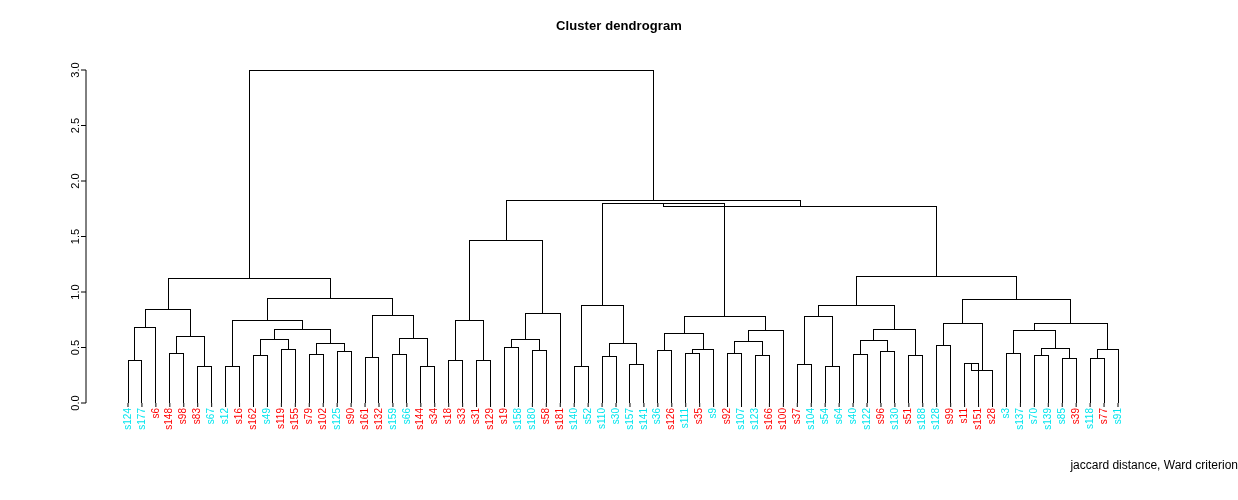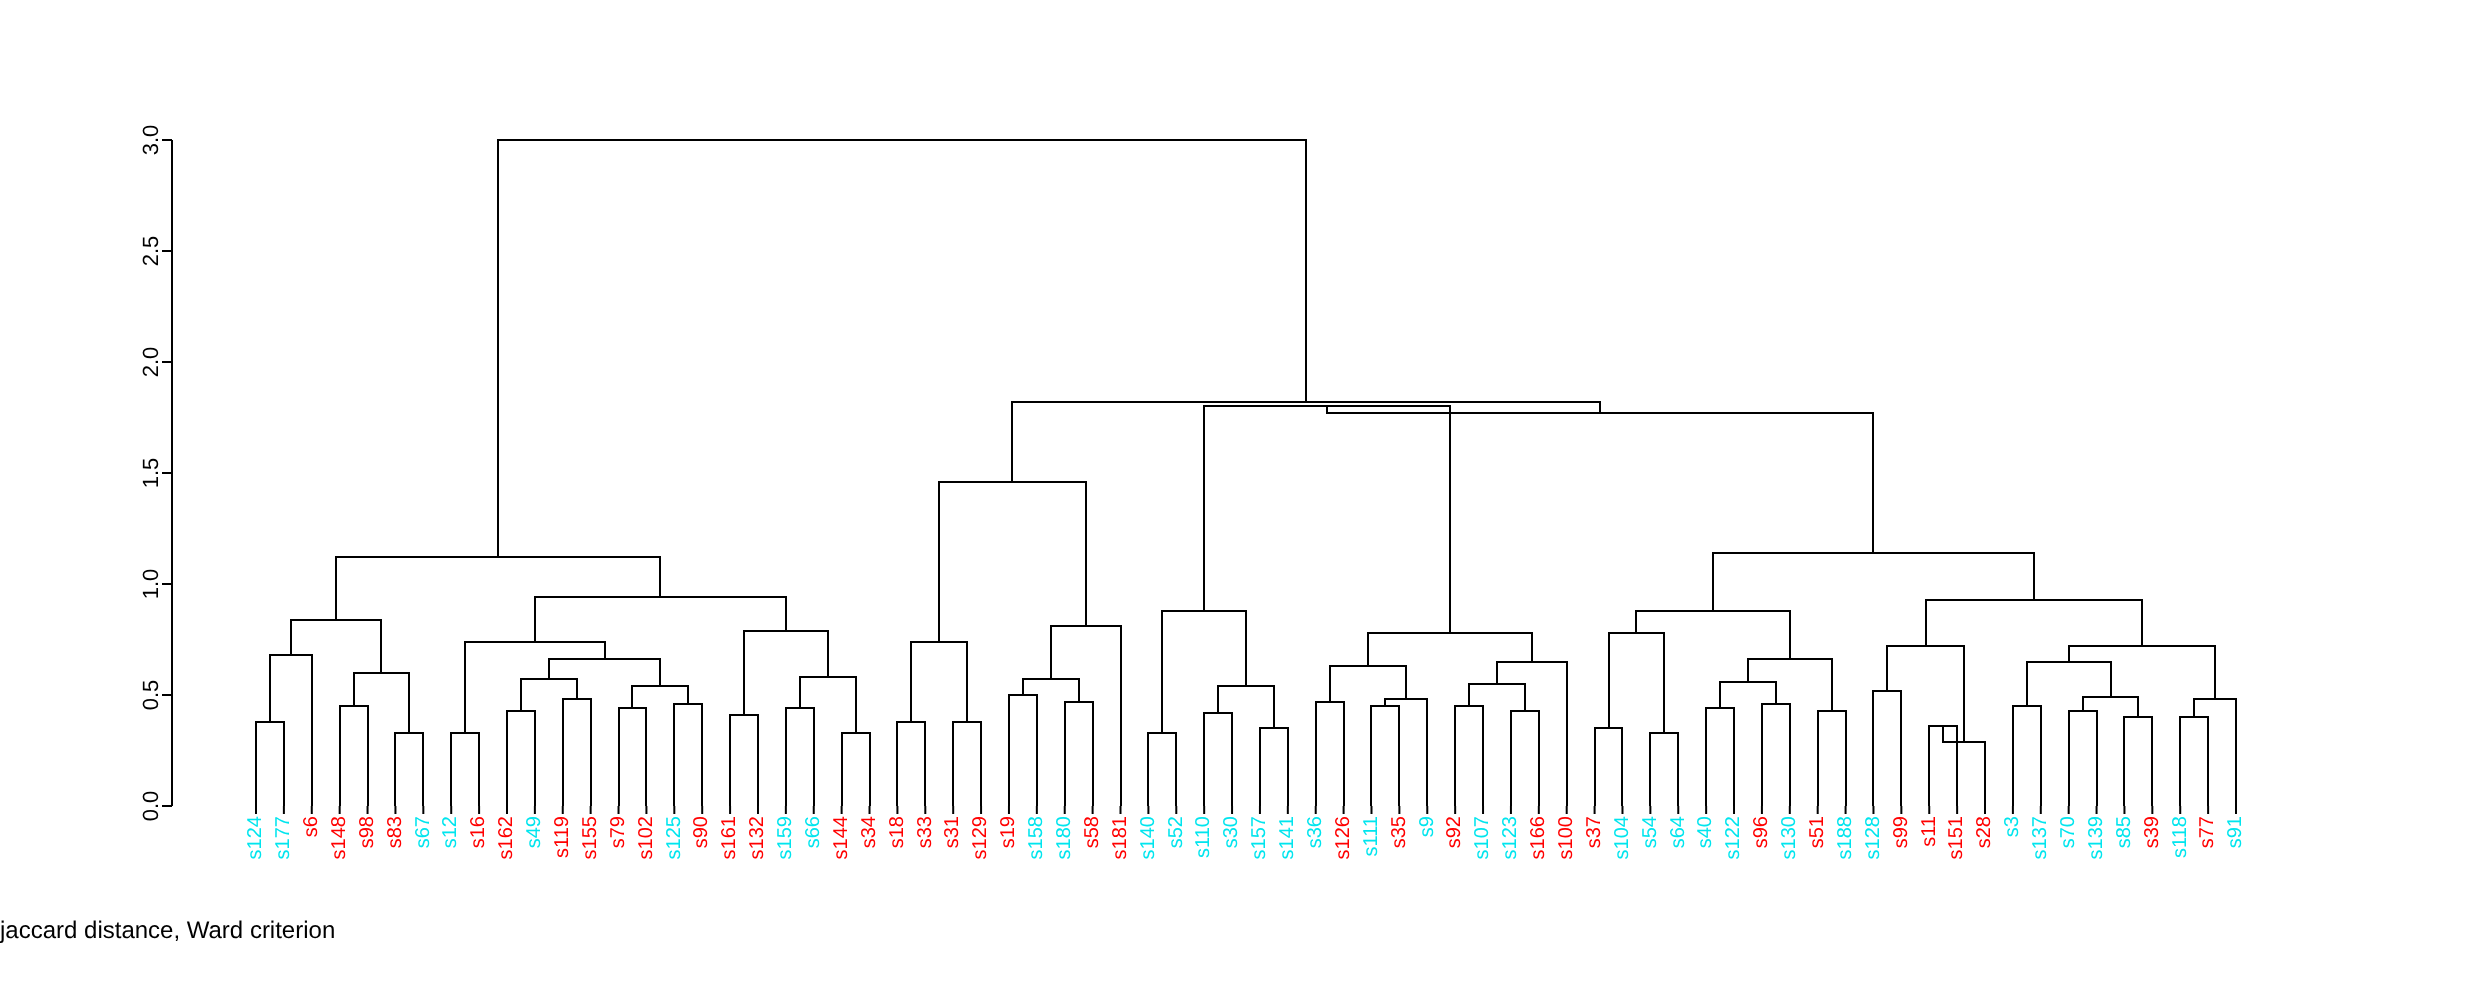--- a/index.html
+++ b/index.html
@@ -26,21 +26,21 @@
     font-size: 13px;
     font-weight: bold;
     color: #000000;
     letter-spacing: 0.1px;
   }
   #x-caption {
     position: absolute;
     left: 0;
     top: 458px;
     width: 1238px;
-    text-align: left;
+    text-align: right;
     font-size: 12px;
     color: #000000;
   }
   #dendro-svg {
     position: absolute;
     left: 0;
     top: 0;
   }
   .axis-tick-label {
     font-size: 11px;
@@ -50,20 +50,21 @@
   .leaf-label {
     font-size: 10px;
     font-family: "Liberation Sans", sans-serif;
   }
 </style>
 </head>
 <body>
 
 <div id="plot-root">
 
+  <div id="plot-title">Cluster dendrogram</div>
 
   <svg id="dendro-svg" width="1238" height="500" xmlns="http://www.w3.org/2000/svg">
     <g id="y-axis-group">
         <line x1="86" y1="403" x2="86" y2="70" stroke="#000000" stroke-width="1"></line>
         <line x1="81" y1="403" x2="86" y2="403" stroke="#000000" stroke-width="1"></line>
         <text x="76" y="403" class="axis-tick-label" text-anchor="middle" dominant-baseline="middle" transform="rotate(-90 76 403)">0.0</text>
         <line x1="81" y1="347.5" x2="86" y2="347.5" stroke="#000000" stroke-width="1"></line>
         <text x="76" y="347.5" class="axis-tick-label" text-anchor="middle" dominant-baseline="middle" transform="rotate(-90 76 347.5)">0.5</text>
         <line x1="81" y1="292" x2="86" y2="292" stroke="#000000" stroke-width="1"></line>
         <text x="76" y="292" class="axis-tick-label" text-anchor="middle" dominant-baseline="middle" transform="rotate(-90 76 292)">1.0</text>

